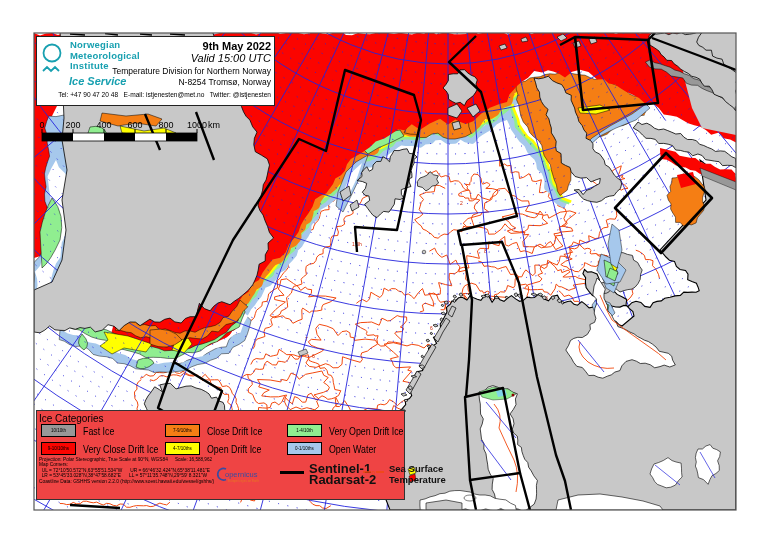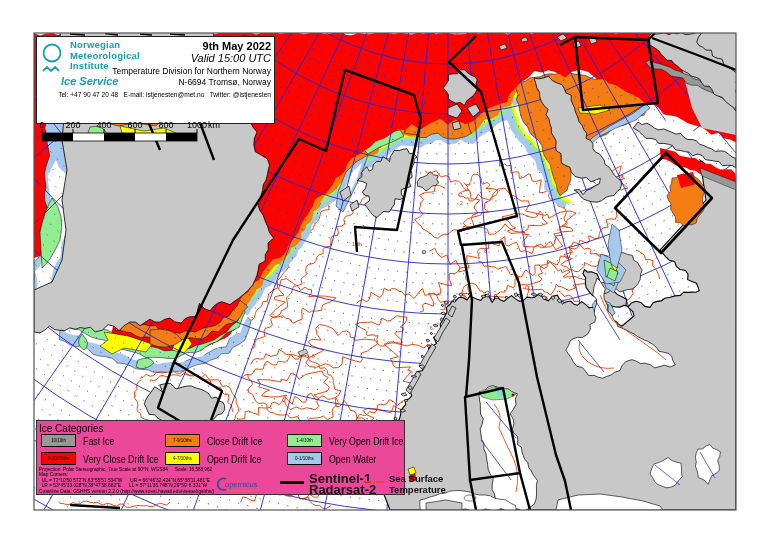--- a/index.html
+++ b/index.html
@@ -260,56 +260,56 @@
       <path fill="none" stroke="#000" stroke-width="2.4" d="M470,480 L476,510 M520,473 L530,510"></path>
       <path fill="none" stroke="#000" stroke-width="2.6" stroke-linejoin="round" d="M575,37 L648,40 L658,103 L583,110 Z"></path>
       <path fill="none" stroke="#000" stroke-width="2.4" d="M648,40 L655,33 M575,37 L560,45 M652,38 L700,56 L736,70"></path>
       <path fill="none" stroke="#000" stroke-width="2.6" stroke-linejoin="round" d="M615,208 L666,153 L712,198 L661,253 Z"></path>
       <path fill="none" stroke="#000" stroke-width="2.4" stroke-linejoin="round" d="M174,362 L222,391 L205,436 L158,408 Z"></path>
       <path fill="none" stroke="#000" stroke-width="2.4" d="M119,421 L150,427 M230,424 L256,430 M70,505 L120,508"></path>
     </g>
     <rect x="34" y="33" width="702" height="477" fill="none" stroke="#555" stroke-width="1.2"></rect>
   </svg>
 
-<div class="abs" style="left:36px;top:36px;width:239px;height:88px;background:#fff;border:1px solid #222">
+<div class="abs" style="left:36px;top:36px;width:239px;height:70px;background:#fff;border:1px solid #222">
 
  <svg class="abs" style="left:2px;top:3px" width="30" height="38">
   <circle cx="13" cy="13" r="8.5" fill="none" stroke="#18a0b0" stroke-width="1.8"></circle>
   <path d="M4,31 L8,27 L12,31 L16,27 L20,31" fill="none" stroke="#18a0b0" stroke-width="1.8"></path>
  </svg>
 
  <div class="abs" style="left:33px;top:3px;font-size:9.5px;line-height:10.5px;color:#18a0b0;font-weight:bold;letter-spacing:0.2px">Norwegian<br>Meteorological<br>Institute</div>
 
- <div class="abs" style="left:24px;top:38px;font-size:11px;color:#18a0b0;font-weight:bold;font-style:italic">Ice Service</div>
+ <div class="abs" style="left:32px;top:38px;font-size:11px;color:#18a0b0;font-weight:bold;font-style:italic">Ice Service</div>
 
  <div class="abs" style="right:3px;top:3px;font-size:11px;font-weight:bold;color:#000">9th May 2022</div>
  <div class="abs" style="right:3px;top:15px;font-size:11px;font-style:italic;color:#000">Valid 15:00 UTC</div>
  <div class="abs" style="right:3px;top:29px;font-size:8.5px;color:#000">Temperature Division for Northern Norway</div>
- <div class="abs" style="right:3px;top:40px;font-size:8.5px;color:#000">N-6694 Tromsø, Norway</div>
+ <div class="abs" style="right:3px;top:40px;font-size:8.5px;color:#000">N-8254 Tromsø, Norway</div>
  <div class="abs" style="right:3px;top:54px;font-size:6.6px;color:#000">Tel: +47 90 47 20 48&nbsp;&nbsp; E-mail: istjenesten@met.no&nbsp;&nbsp; Twitter: @istjenesten</div>
 </div>
 
 <svg class="abs" style="left:34px;top:116px" width="200" height="28">
  <g font-family="Liberation Sans,sans-serif" font-size="9" fill="#000">
   <text x="8" y="12" text-anchor="middle">0</text>
       <text x="39" y="12" text-anchor="middle">200</text>
       <text x="70" y="12" text-anchor="middle">400</text>
       <text x="101" y="12" text-anchor="middle">600</text>
       <text x="132" y="12" text-anchor="middle">800</text>
       <text x="163" y="12" text-anchor="middle">1000</text>
       <text x="174" y="12">km</text>
  </g>
  <path d="M8,13 L8,17 M39,13 L39,17 M70,13 L70,17 M101,13 L101,17 M132,13 L132,17 M163,13 L163,17" stroke="#000" stroke-width="1"></path>
  <rect x="8" y="17" width="155" height="8" fill="#fff" stroke="#000" stroke-width="0.8"></rect>
  <rect x="8" y="17" width="31" height="8" fill="#000"></rect>
  <rect x="70" y="17" width="31" height="8" fill="#000"></rect>
  <rect x="132" y="17" width="31" height="8" fill="#000"></rect>
 </svg>
 
-<div class="abs" style="left:36px;top:420px;width:369px;height:75px;background:#ec4899;border:1px solid #333">
+<div class="abs" style="left:36px;top:410px;width:369px;height:90px;background:#ef4444;border:1px solid #333">
  <div class="abs" style="left:2px;top:2px;font-size:10px;color:#000">Ice Categories</div>
  <div class="abs" style="left:4px;top:13px;width:35px;height:13px;background:#989898;border:1px solid #000;font-size:4.5px;text-align:center;line-height:12px">10/10th</div>
  <div class="lbl" style="left:46px;top:14px">Fast Ice</div>
  <div class="abs" style="left:4px;top:31px;width:35px;height:13px;background:#fb0400;border:1px solid #000;font-size:4.5px;text-align:center;line-height:12px">9-10/10ths</div>
  <div class="lbl" style="left:46px;top:32px">Very Close Drift Ice</div>
  <div class="abs" style="left:128px;top:13px;width:35px;height:13px;background:#f57e14;border:1px solid #000;font-size:4.5px;text-align:center;line-height:12px">7-9/10ths</div>
  <div class="lbl" style="left:170px;top:14px">Close Drift Ice</div>
  <div class="abs" style="left:128px;top:31px;width:35px;height:13px;background:#ffff00;border:1px solid #000;font-size:4.5px;text-align:center;line-height:12px">4-7/10ths</div>
  <div class="lbl" style="left:170px;top:32px">Open Drift Ice</div>
  <div class="abs" style="left:250px;top:13px;width:35px;height:13px;background:#90ee90;border:1px solid #000;font-size:4.5px;text-align:center;line-height:12px">1-4/10th</div>

